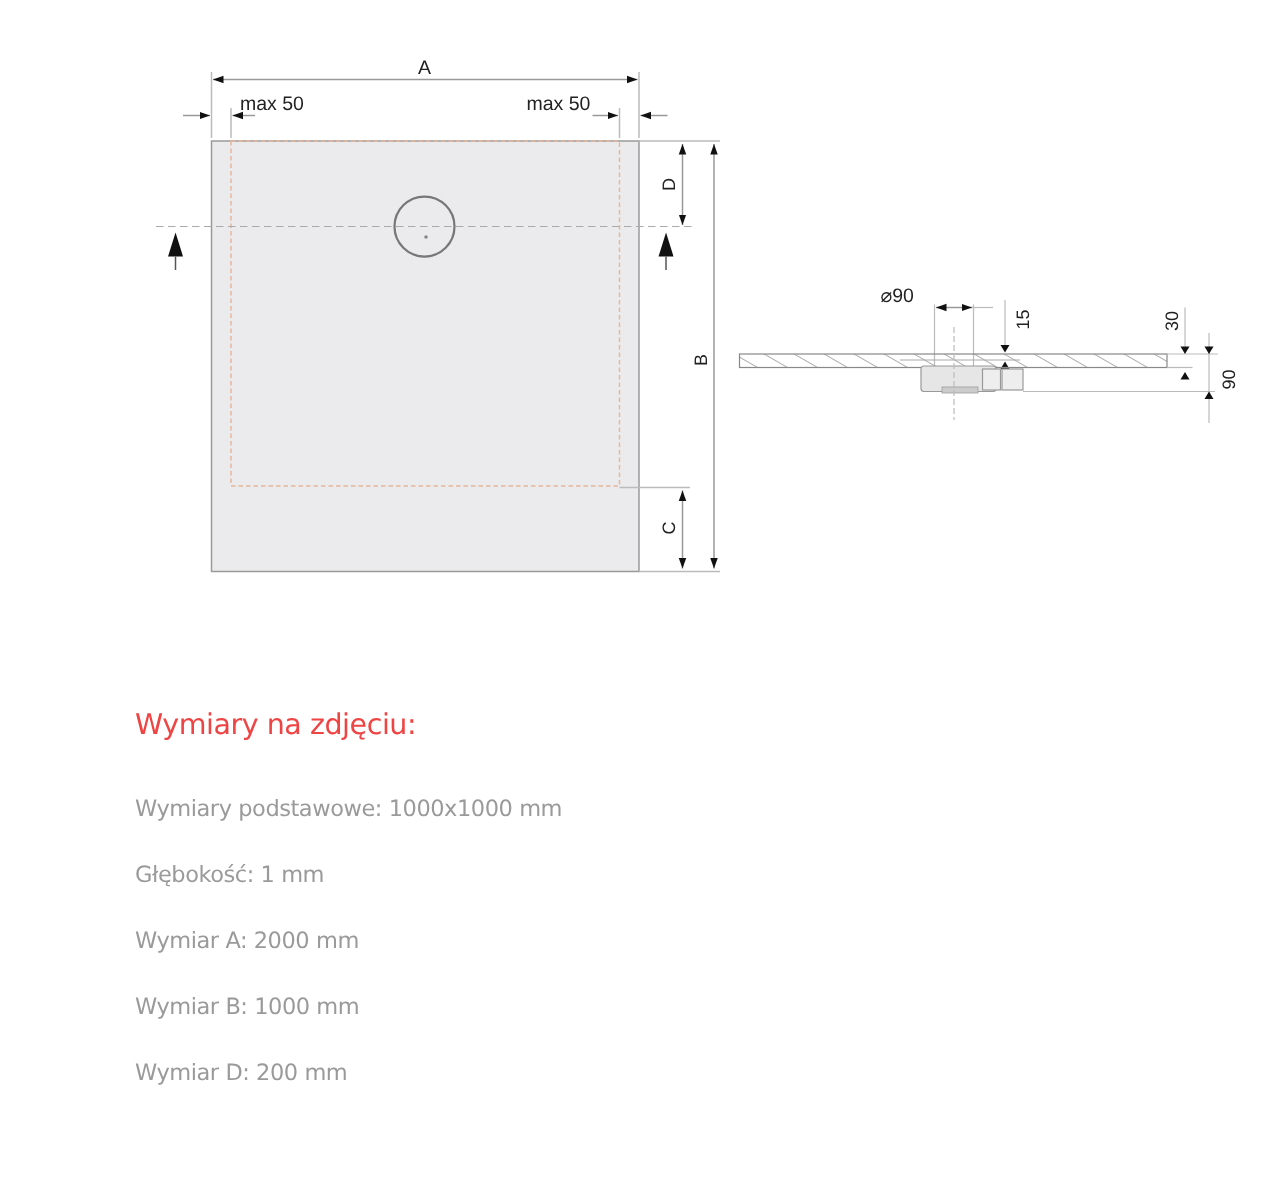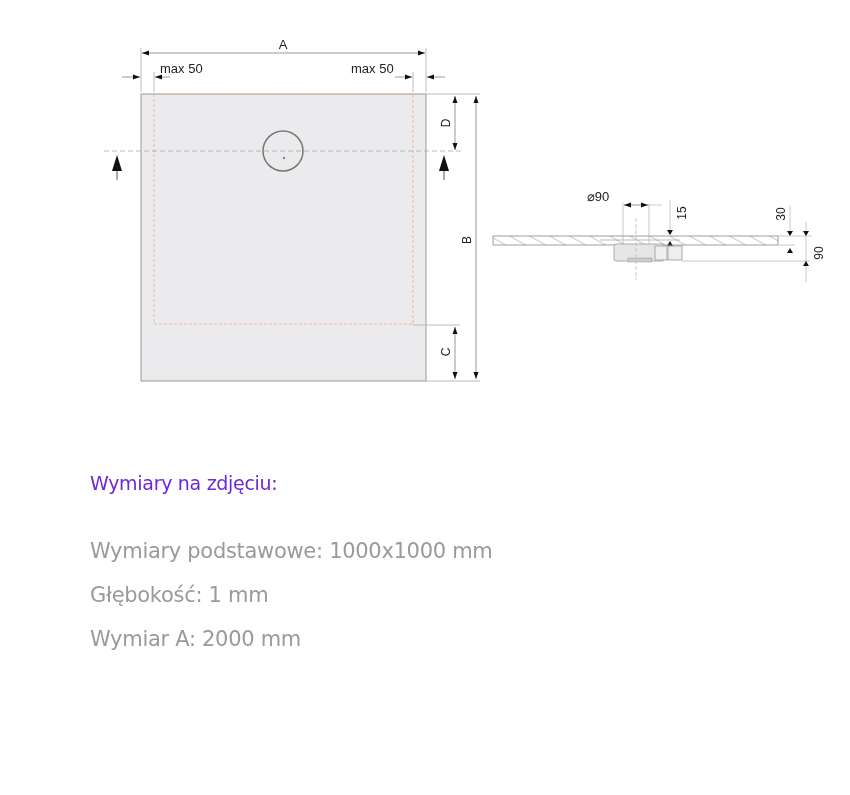--- a/index.html
+++ b/index.html
@@ -34,35 +34,35 @@
     }
     .specs {
       position: absolute;
       left: 90px;
       top: 465px;
       width: 600px;
     }
     .specs-title {
       font-family: "DejaVu Sans", sans-serif;
       font-size: 19px;
-      color: #6d28d9;
+      color: #ef4444;
       height: 36px;
       line-height: 36px;
-      margin: 0 0 32px 0;
+      margin: 0 0 20px 0;
       font-weight: normal;
       letter-spacing: -0.3px;
     }
     .spec-list {
       list-style: none;
       margin: 0;
       padding: 0;
     }
     .spec-item {
       font-family: "DejaVu Sans", sans-serif;
-      font-size: 21px;
+      font-size: 15px;
       color: #9a9a9a;
       height: 44px;
       line-height: 36px;
       letter-spacing: -0.3px;
     }
   </style>
 </head>
 <body>
 
 <div class="drawing">
@@ -186,14 +186,16 @@
     </g>
   </svg>
 </div>
 
 <section class="specs">
   <h3 class="specs-title">Wymiary na zdjęciu:</h3>
   <ul class="spec-list">
     <li class="spec-item">Wymiary podstawowe: 1000x1000 mm</li>
     <li class="spec-item">Głębokość: 1 mm</li>
     <li class="spec-item">Wymiar A: 2000 mm</li>
+    <li class="spec-item">Wymiar B: 1000 mm</li>
+    <li class="spec-item">Wymiar D: 200 mm</li>
   </ul>
 </section>
 
 </body></html>

